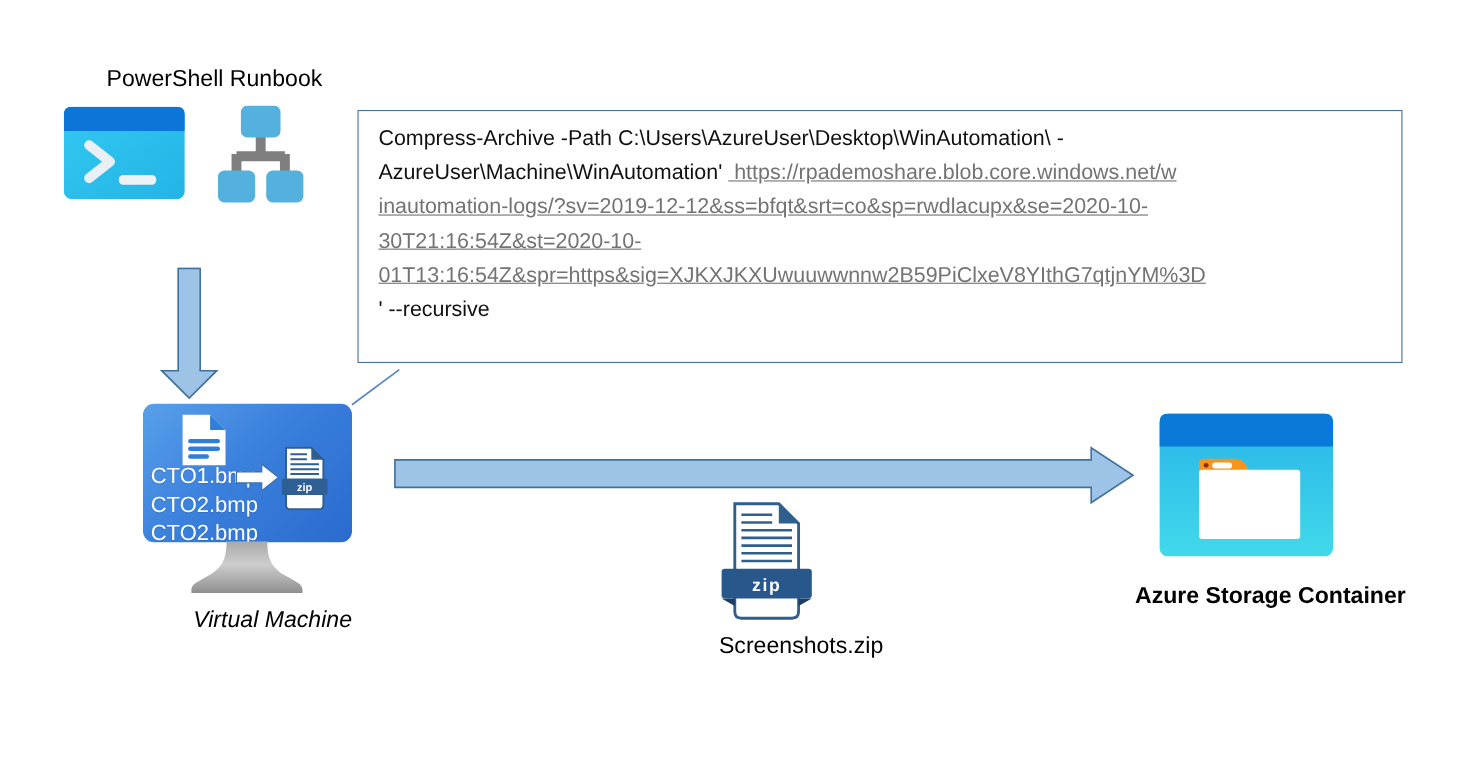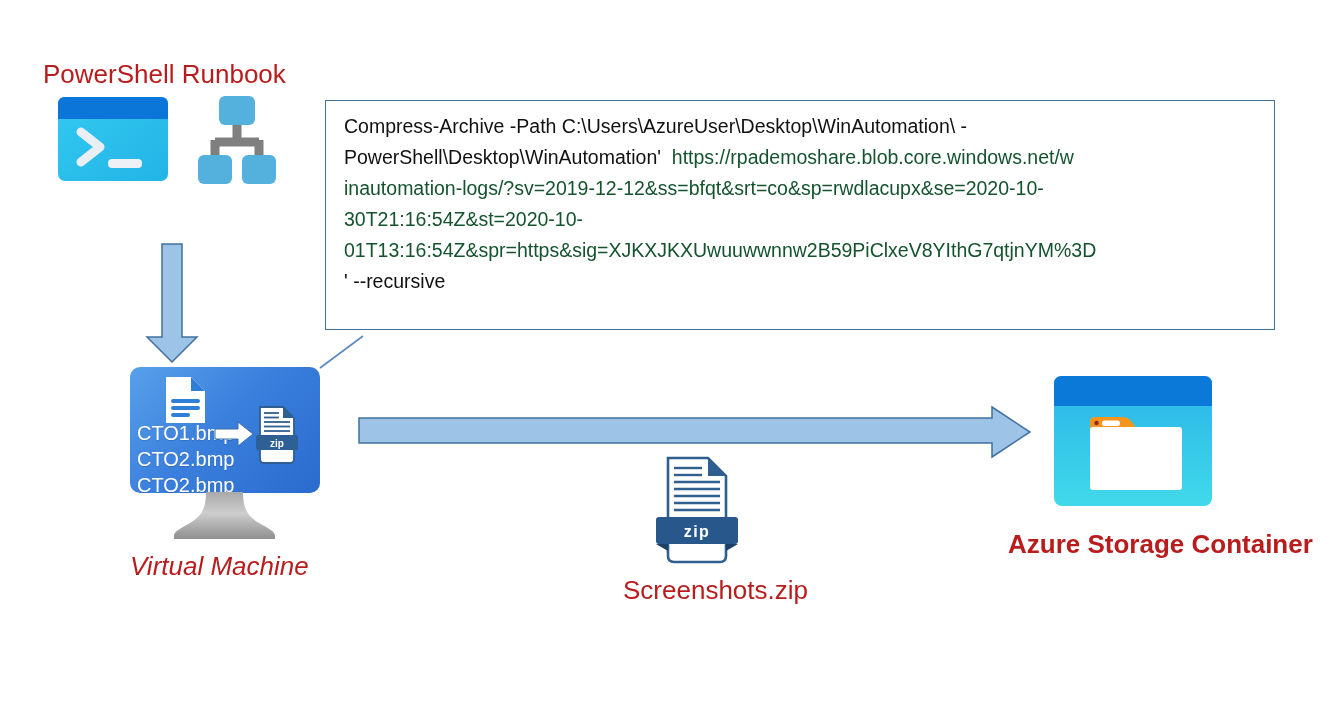--- a/index.html
+++ b/index.html
@@ -2,30 +2,30 @@
 <html><head>
 <meta charset="utf-8">
 <style>
   html,body { margin:0; padding:0; background:#fff; }
   .canvas {
     position:relative; width:1331px; height:706px; background:#ffffff;
     font-family:"Liberation Sans", sans-serif; color:#1a1a1a; overflow:hidden;
   }
   .abs { position:absolute; }
   .label {
-    position:absolute; text-align:left; font-size:26px; color:#b91c1c;
+    position:absolute; text-align:right; font-size:21px; color:#000000;
     line-height:1.2; white-space:nowrap;
   }
   .code-box {
     position:absolute; left:325px; top:100px; width:950px; height:230px;
     box-sizing:border-box; border:1.6px solid #41719c; background:#ffffff;
     padding:10px 14px 0 18px; font-size:19.5px; line-height:31px; color:#111;
   }
   .code-line { white-space:pre; }
-  .link { color:#14532d; cursor:pointer; }
+  .link { color:#737373; text-decoration:underline; cursor:pointer; }
   .monitor {
     position:absolute; left:130px; top:367px; width:190px; height:126px;
     border-radius:10px; background:linear-gradient(135deg,#59a0ea 0%, #3b80dd 45%, #2a6bce 100%);
   }
   .vm-files {
     position:absolute; left:7px; top:53px; color:#ffffff; font-size:20px;
     line-height:26px; text-shadow:0 1px 1px rgba(0,0,0,0.15); white-space:nowrap;
   }
   svg { display:block; }
 </style>
@@ -54,21 +54,21 @@
       <path d="M39,24 V46 M17,46 H61 M17,44 V62 M61,44 V62"></path>
     </g>
     <rect x="21" y="0" width="36" height="29" rx="6" fill="#54b1dd"></rect>
     <rect x="0" y="59" width="34" height="29" rx="6" fill="#54b1dd"></rect>
     <rect x="44" y="59" width="34" height="29" rx="6" fill="#54b1dd"></rect>
   </svg>
 
 
   <div class="code-box">
     <div class="code-line"><span>Compress-Archive -Path C:\Users\AzureUser\Desktop\WinAutomation\ -</span></div>
-    <div class="code-line"><span>PowerShell\Desktop\WinAutomation' </span><span class="link"> https://rpademoshare.blob.core.windows.net/w</span></div>
+    <div class="code-line"><span>AzureUser\Machine\WinAutomation' </span><span class="link"> https://rpademoshare.blob.core.windows.net/w</span></div>
     <div class="code-line"><span class="link">inautomation-logs/?sv=2019-12-12&amp;ss=bfqt&amp;srt=co&amp;sp=rwdlacupx&amp;se=2020-10-</span></div>
     <div class="code-line"><span class="link">30T21:16:54Z&amp;st=2020-10-</span></div>
     <div class="code-line"><span class="link">01T13:16:54Z&amp;spr=https&amp;sig=XJKXJKXUwuuwwnnw2B59PiClxeV8YIthG7qtjnYM%3D</span></div>
     <div class="code-line"><span>' --recursive</span></div>
   </div>
 
   <svg class="abs" style="left:141px; top:243px;" width="62" height="120" viewBox="0 0 62 120" aria-hidden="true">
     <polygon points="21,1 41,1 41,94 56,94 31,119 6,94 21,94" fill="#9dc3e6" stroke="#41719c" stroke-width="1.5" stroke-linejoin="miter"></polygon>
   </svg>
 

